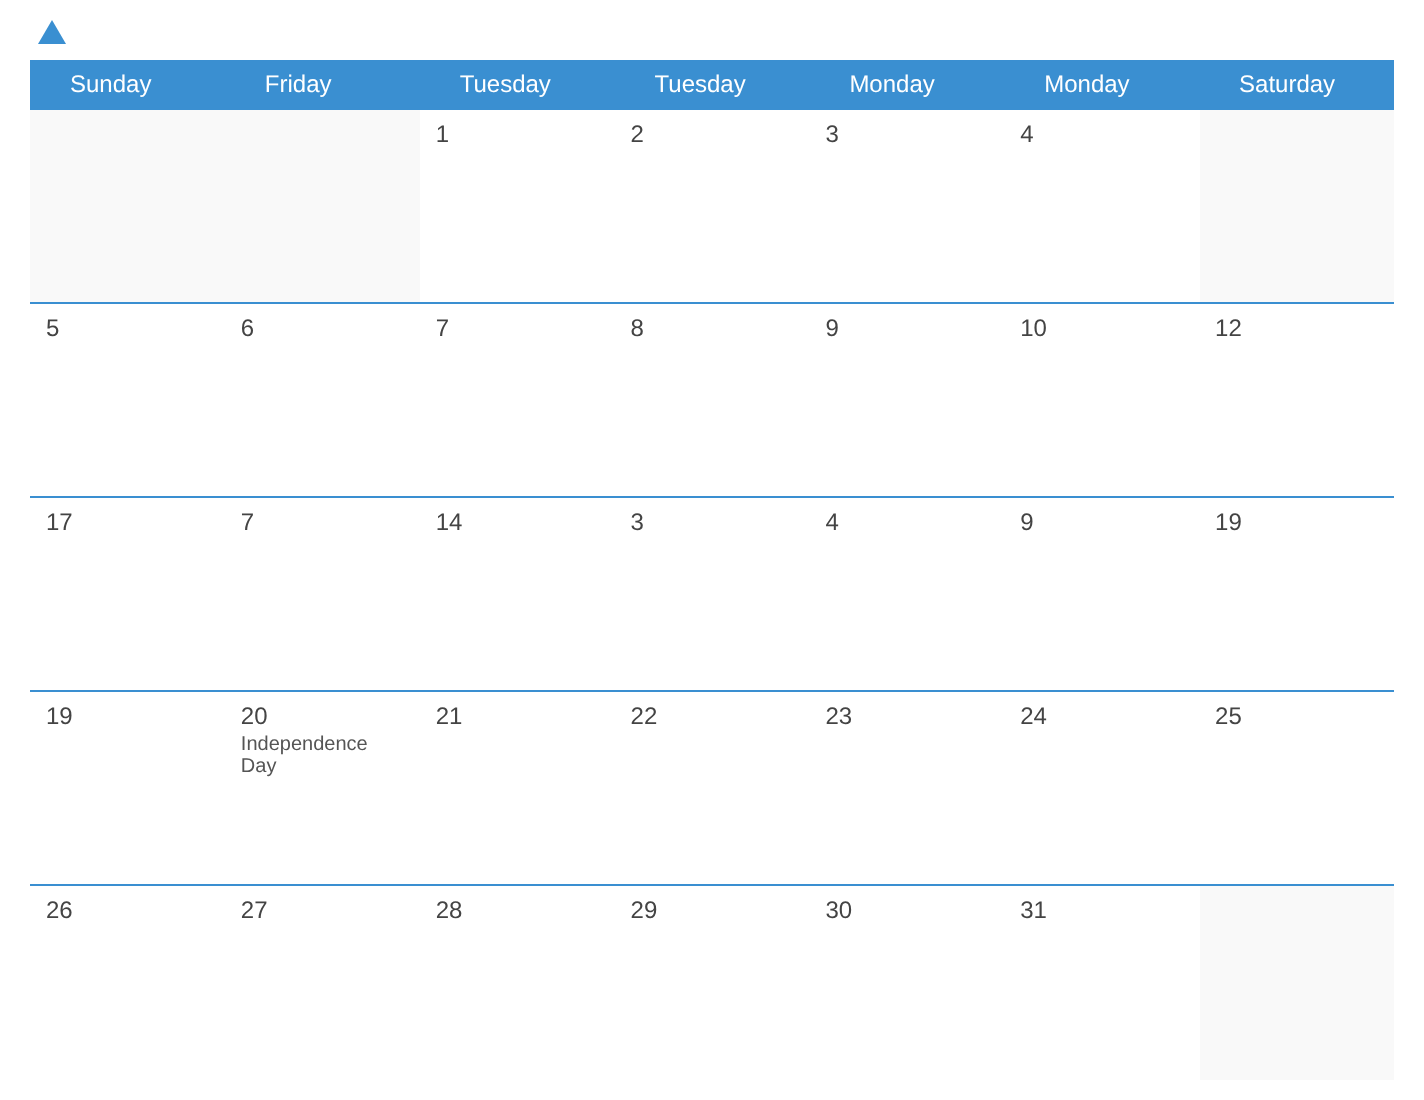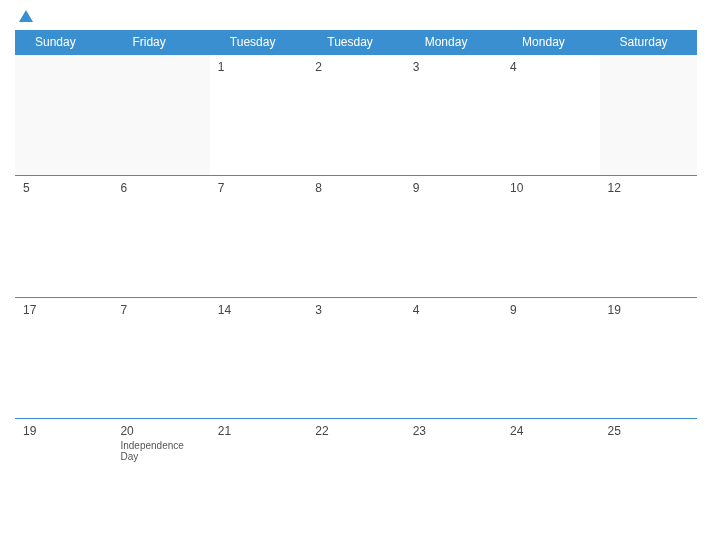--- a/index.html
+++ b/index.html
@@ -220,15 +220,36 @@
           <td>
             <span class="day-number">23</span>
           </td>
           <td>
             <span class="day-number">24</span>
           </td>
           <td>
             <span class="day-number">25</span>
           </td>
         </tr>
+        <tr>
+          <td>
+            <span class="day-number">26</span>
+          </td>
+          <td>
+            <span class="day-number">27</span>
+          </td>
+          <td>
+            <span class="day-number">28</span>
+          </td>
+          <td>
+            <span class="day-number">29</span>
+          </td>
+          <td>
+            <span class="day-number">30</span>
+          </td>
+          <td>
+            <span class="day-number">31</span>
+          </td>
+          <td class="empty-cell"></td>
+        </tr>
       </tbody>
   </table>
 </div>
 
 </body></html>

